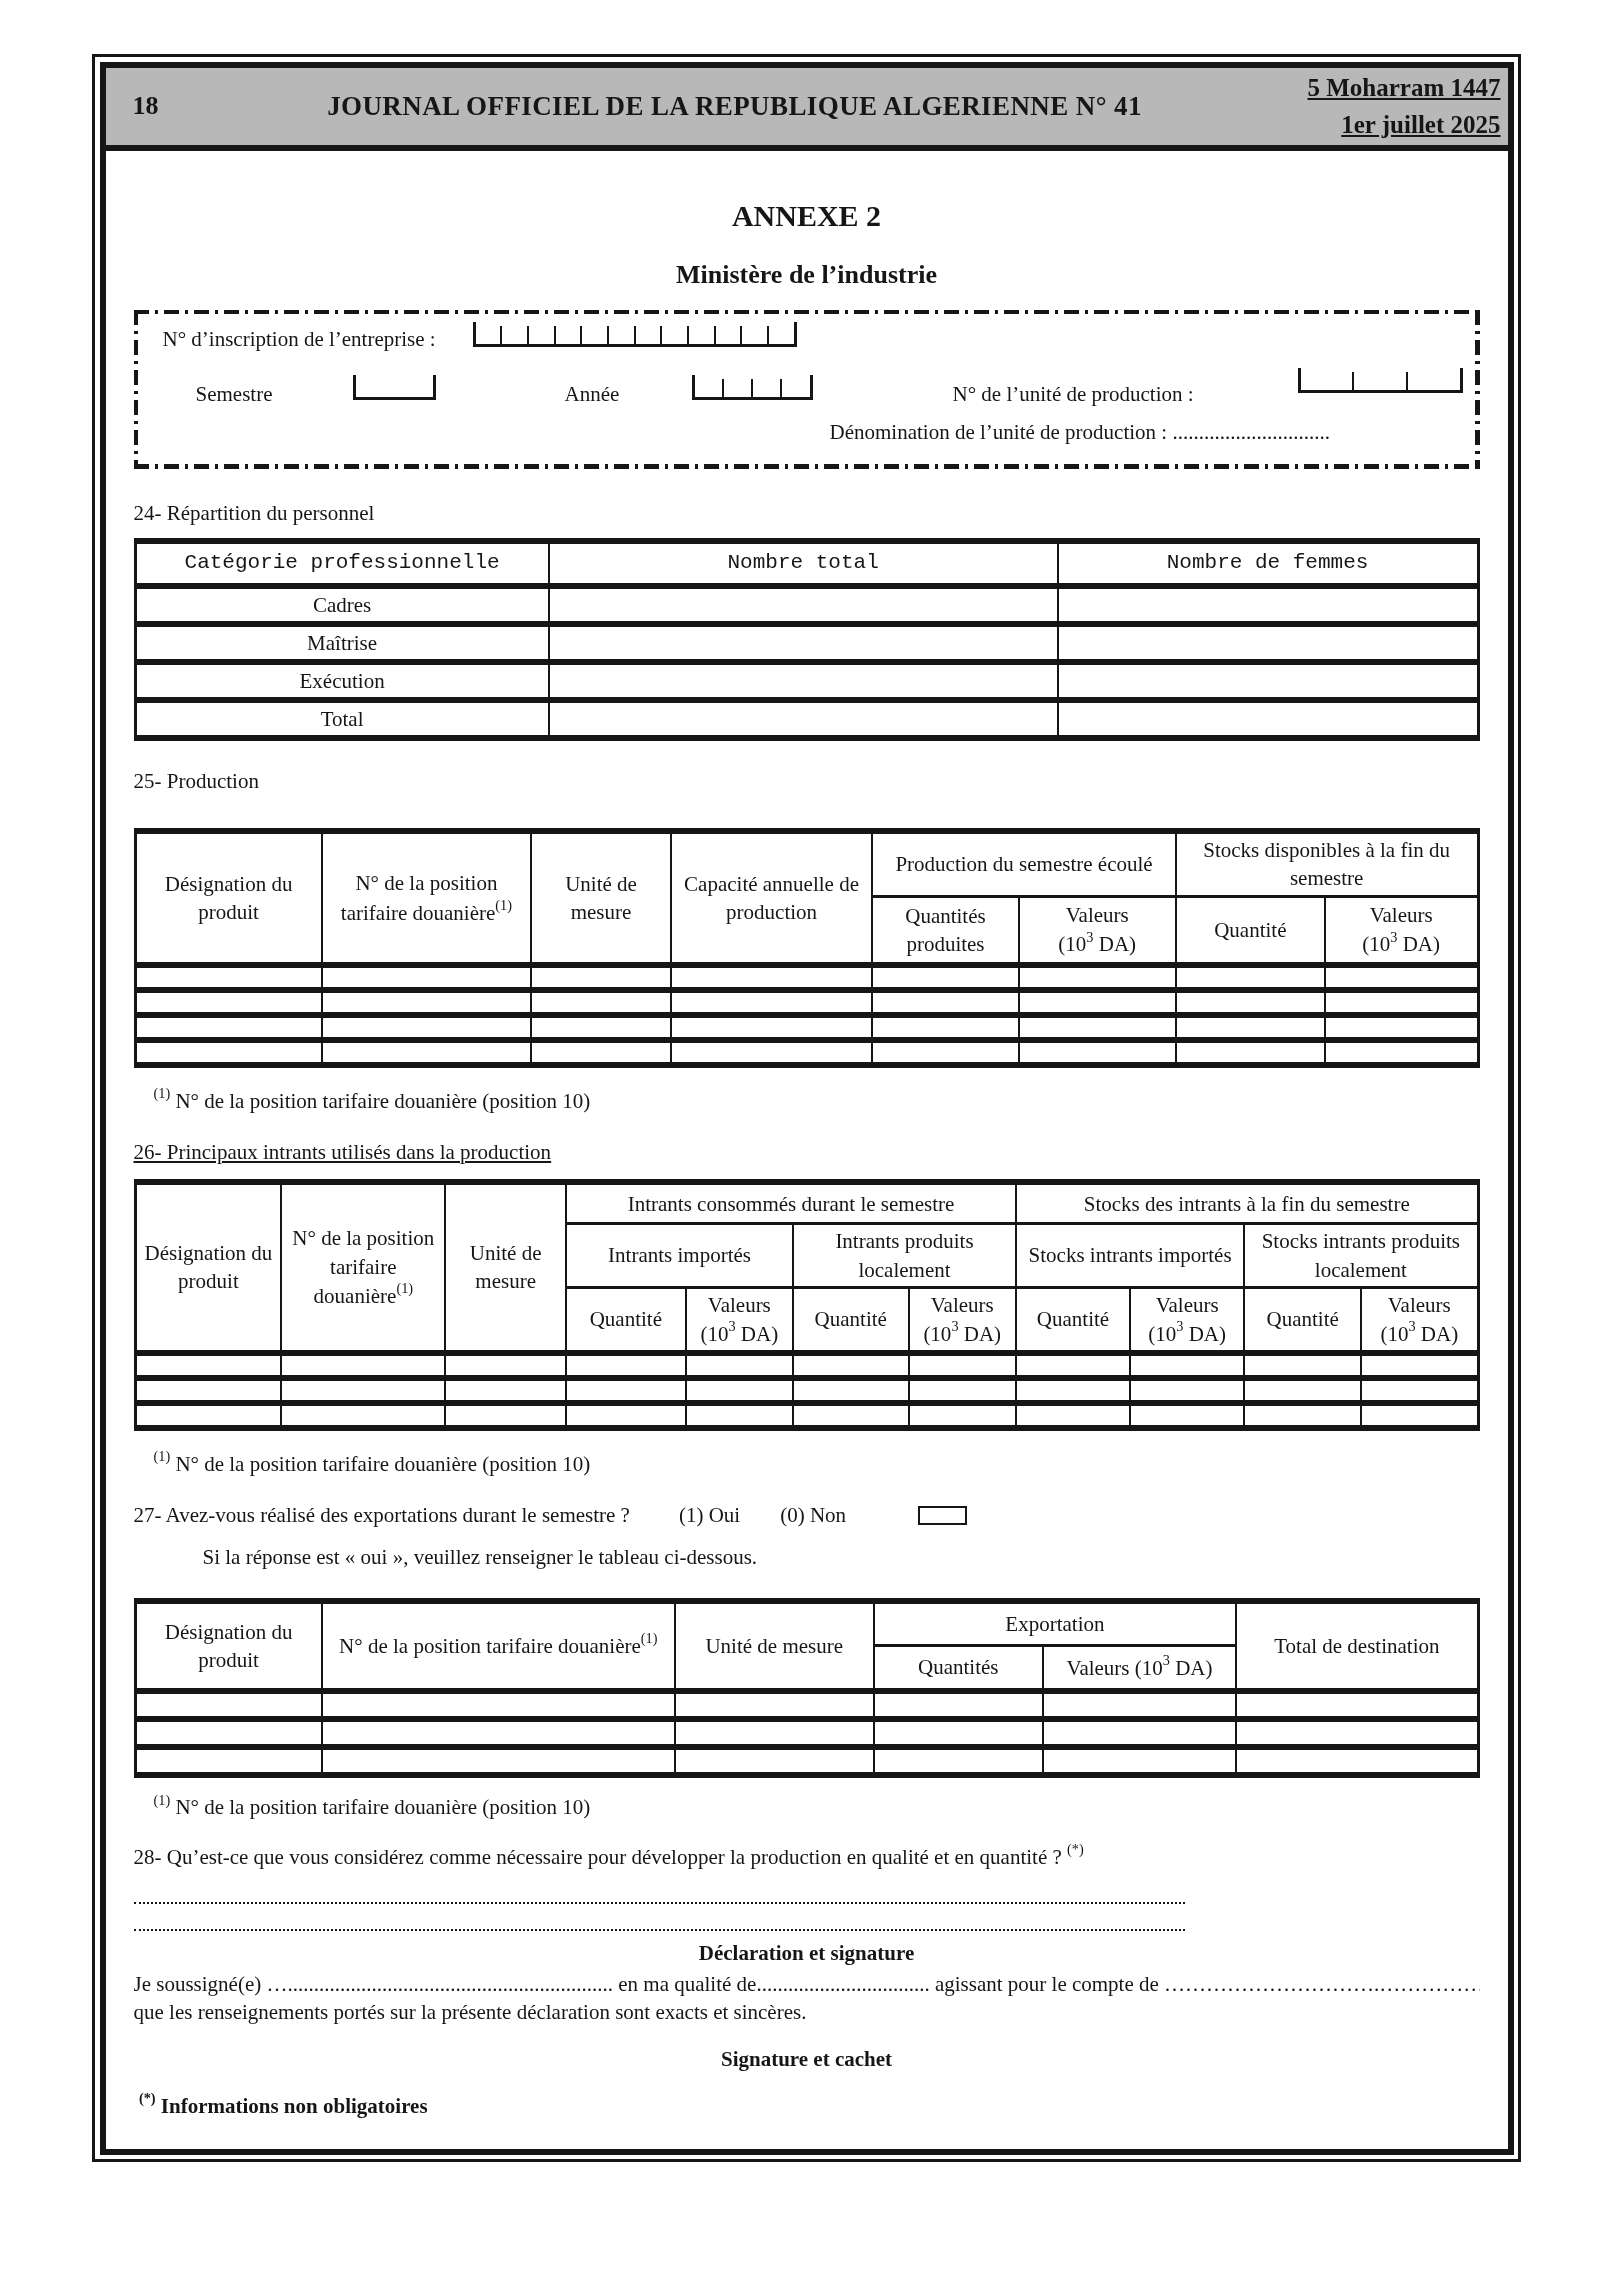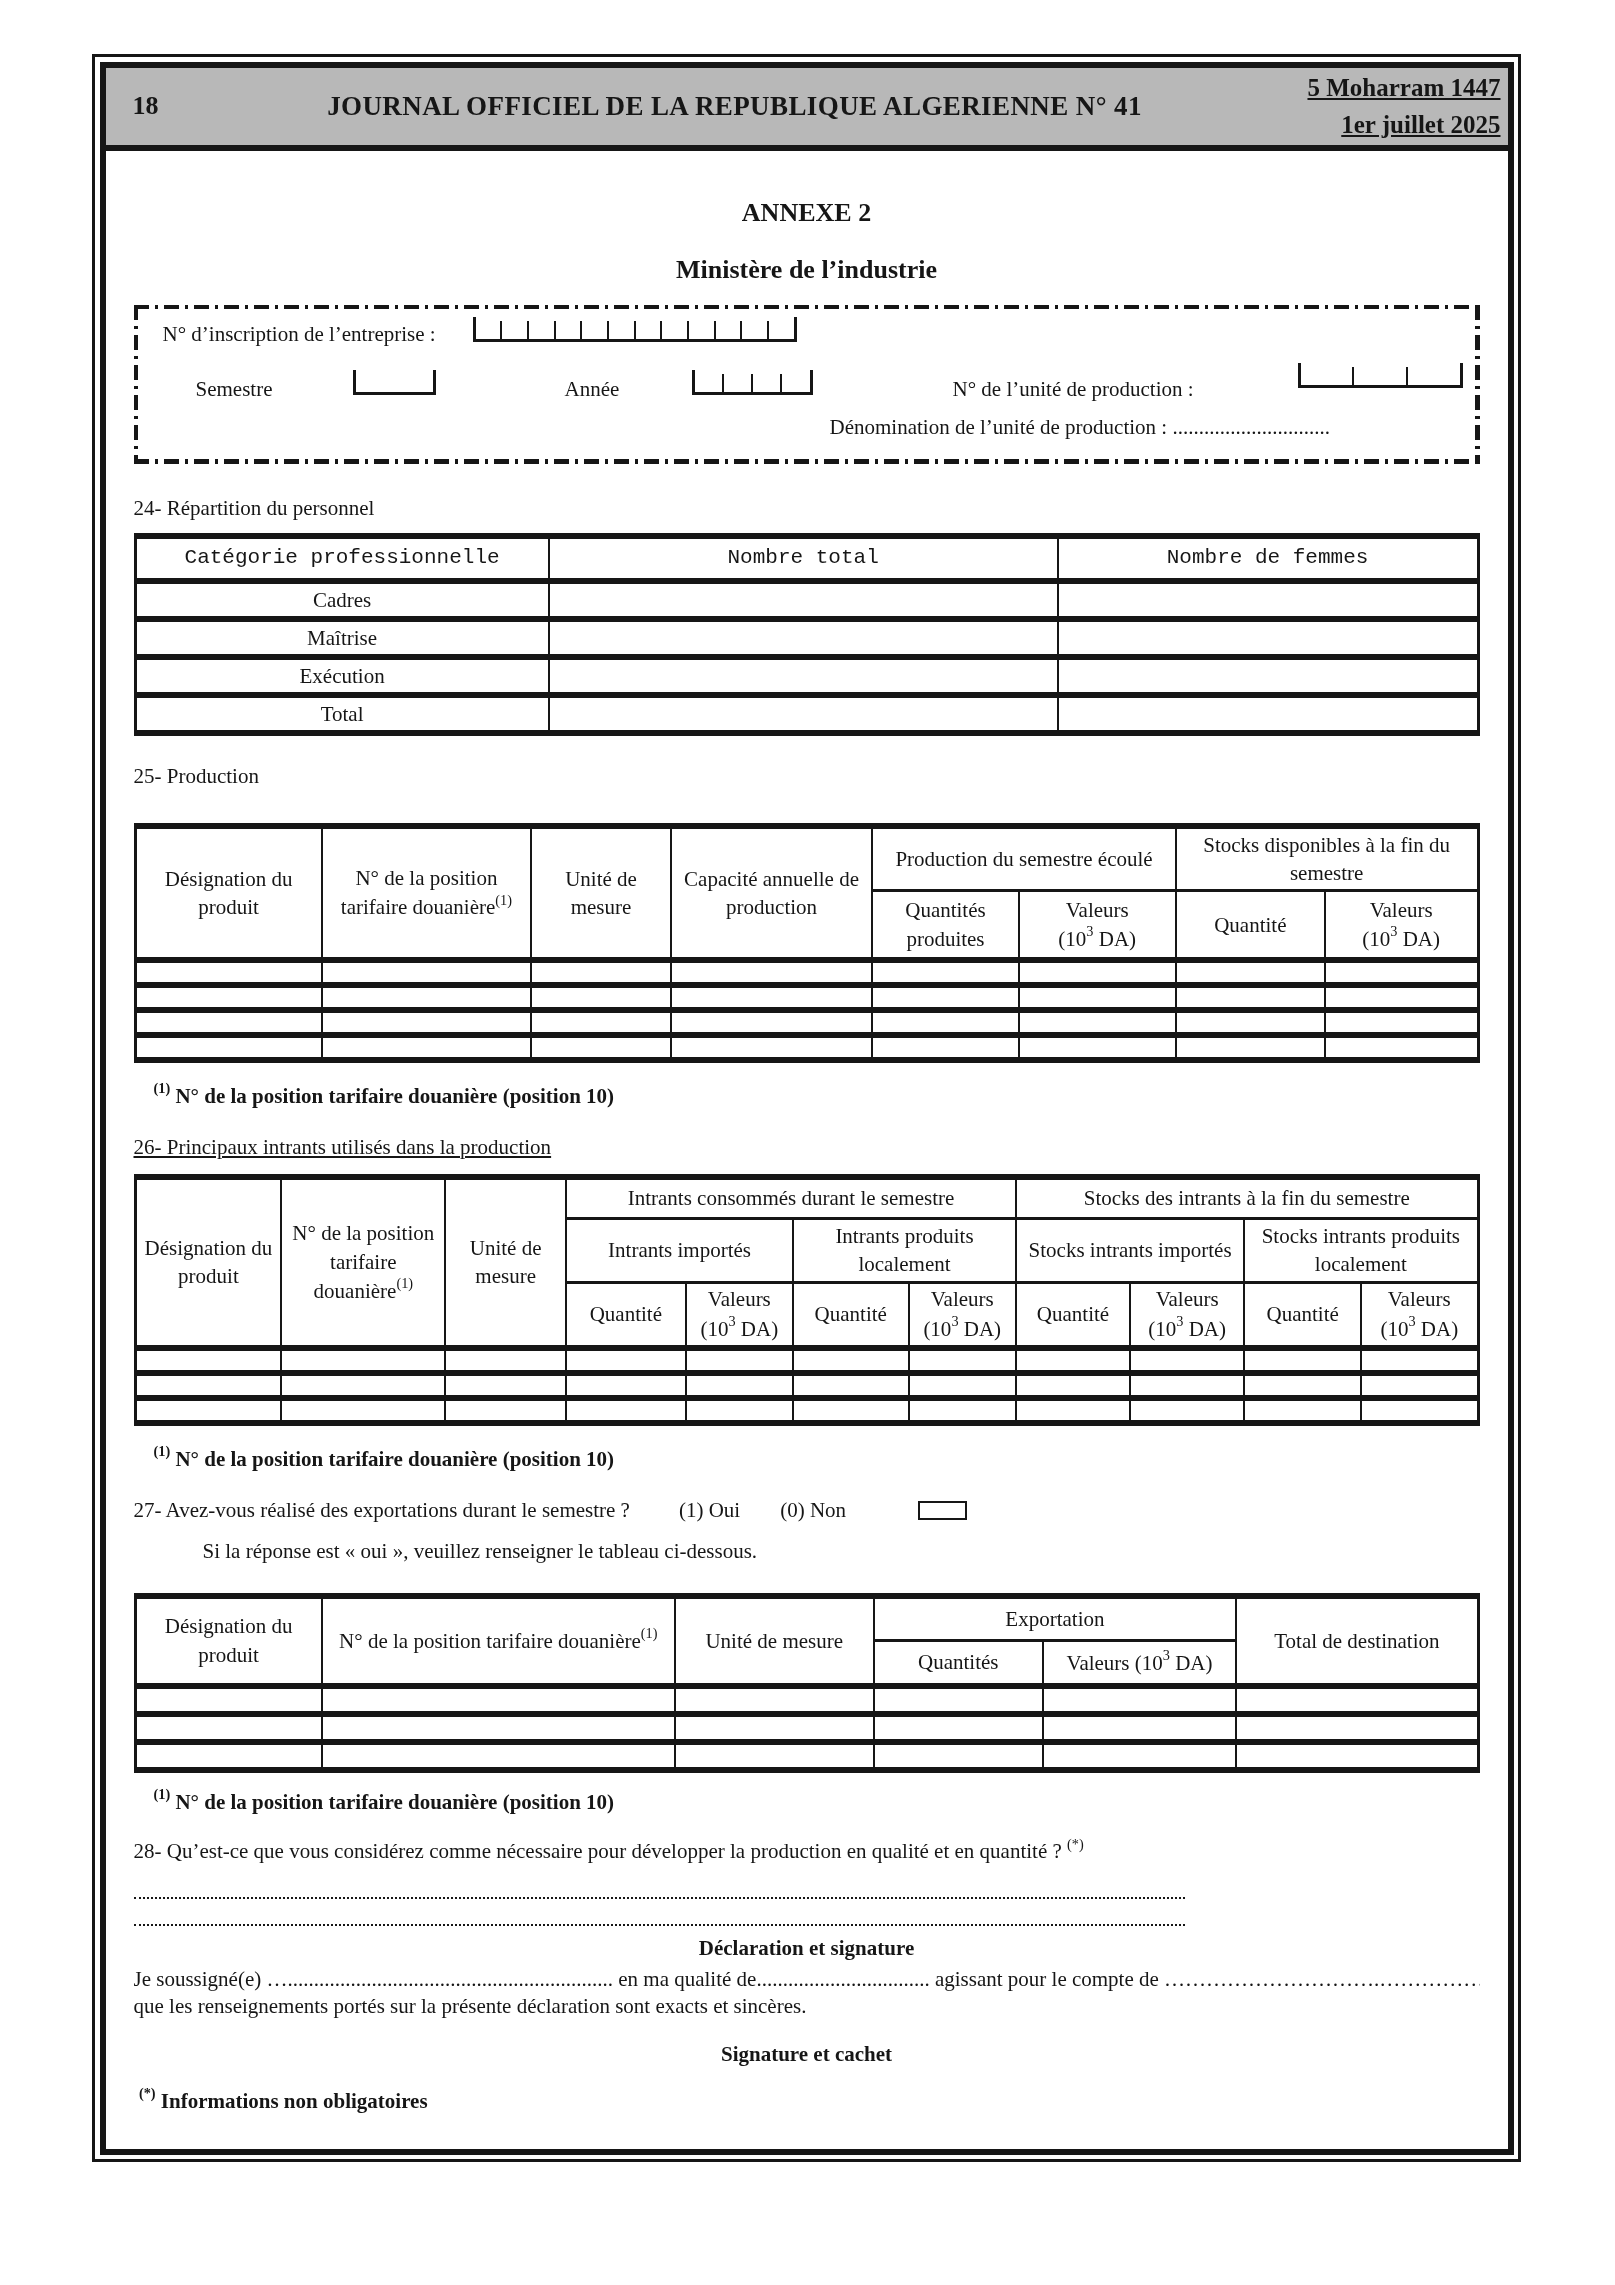--- a/index.html
+++ b/index.html
@@ -28,41 +28,41 @@
     border-bottom:6.3px solid var(--ink);
     display:flex;align-items:center;font-weight:bold;
   }
   .band .pnum{width:118px;padding-left:27px;font-size:26px;}
   .band .jtitle{flex:1;text-align:center;font-size:27px;letter-spacing:0.4px;}
   .band .dates{width:262px;text-align:right;padding-right:7px;font-size:25px;line-height:1.5;text-decoration:underline;}
   
   .content{flex:1;padding:0 28px;font-size:21px;line-height:1.3;}
   .center{text-align:center;}
   .bold{font-weight:bold;}
-  .t-annexe{margin-top:45px;font-size:26px;}
+  .t-annexe{margin-top:45px;font-size:30px;}
   .t-ministry{margin-top:23.5px;font-size:26px;}
   .t-form{margin-top:22.6px;font-size:24.4px;}
   sup{font-size:.68em;position:relative;top:-1.8px;}
   
   .idbox{position:relative;margin-top:18px;height:159px;}
   .dd{position:absolute;background:repeating-linear-gradient(90deg,var(--ink) 0 15.4px,transparent 15.4px 21px,var(--ink) 21px 24.4px,transparent 24.4px 30px);}
   .dd.v{background:repeating-linear-gradient(180deg,var(--ink) 0 15.4px,transparent 15.4px 21px,var(--ink) 21px 24.4px,transparent 24.4px 30px);}
   .dd.top{left:0;right:0;top:0;height:4.5px;}
   .dd.bottom{left:0;right:0;bottom:0;height:4.5px;}
   .dd.left{top:0;bottom:0;left:0;width:4.5px;}
   .dd.right{top:0;bottom:0;right:0;width:4.5px;}
   .idbox .lbl{position:absolute;white-space:nowrap;}
   
   .comb{position:absolute;display:flex;align-items:flex-end;height:25px;
         border-left:3.6px solid var(--ink);border-right:3.6px solid var(--ink);border-bottom:3.6px solid var(--ink);}
   .comb .cell{flex:1;height:18px;border-right:2.7px solid var(--ink);}
   .comb .cell:last-child{border-right:none;}
   
   .sec{margin-top:27px;}
-  .fn{margin-top:18px;padding-left:20px;font-weight:bold;}
+  .fn{margin-top:18px;padding-left:20px;}
   
   table.doc{width:100%;border-collapse:collapse;table-layout:fixed;border:3.6px solid var(--ink);}
   table.doc th,table.doc td{
     border-left:2.7px solid var(--ink);border-right:2.7px solid var(--ink);
     border-top:6.3px solid var(--ink);border-bottom:6.3px solid var(--ink);
     font-weight:normal;font-size:21px;text-align:center;vertical-align:middle;
     padding:1.8px 3.6px;line-height:1.35;overflow:hidden;
   }
   table.doc tr.h1 th{border-bottom:3.6px solid var(--ink);}
   table.doc tr.h2 th{border-top:3.6px solid var(--ink);border-bottom:3.6px solid var(--ink);}

